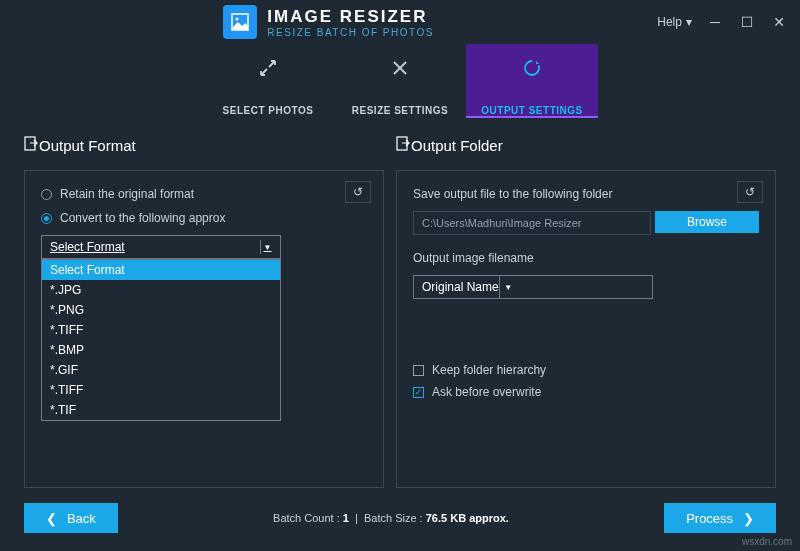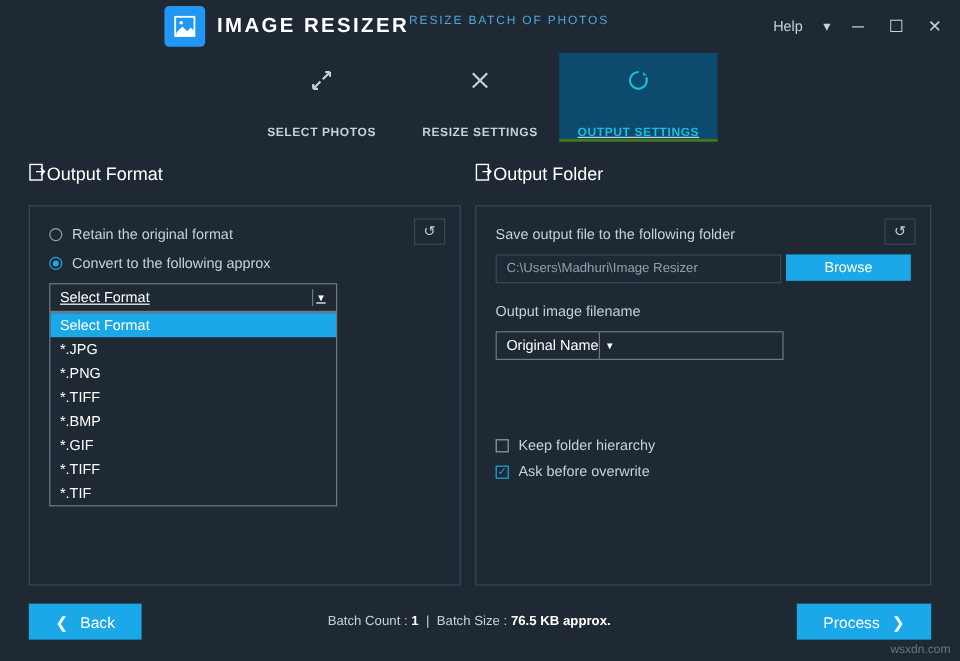--- a/index.html
+++ b/index.html
@@ -1,30 +1,30 @@
 <!DOCTYPE html>
 <html><head>
   <meta charset="utf-8">
   <style>
     * { margin: 0; padding: 0; box-sizing: border-box; font-family: "Segoe UI", Arial, sans-serif; }
     body { width: 800px; height: 551px; background: #1e2933; color: #c8d0d8; overflow: hidden; position: relative; }
     
     .titlebar { height: 44px; background: #1e2933; display: flex; align-items: center; padding: 0 12px 0 0; }
     .titlebar-center { flex: 1; display: flex; align-items: center; justify-content: center; gap: 10px; }
     .app-icon { width: 34px; height: 34px; background: #2196f3; border-radius: 4px; display: flex; align-items: center; justify-content: center; }
-    .app-title { display: flex; flex-direction: row; }
+    .app-title { display: flex; flex-direction: column; }
     .app-title-main { color: #fff; font-size: 17px; font-weight: 600; letter-spacing: 2px; }
     .app-title-sub { color: #4aa8d8; font-size: 10px; letter-spacing: 1.5px; }
     .titlebar-right { display: flex; align-items: center; gap: 14px; }
-    .help-link { color: #c8d0d8; font-size: 12px; display: flex; align-items: center; gap: 17px; cursor: pointer; }
+    .help-link { color: #c8d0d8; font-size: 12px; display: flex; align-items: center; gap: 4px; cursor: pointer; }
     .win-btn { width: 18px; height: 18px; display: flex; align-items: center; justify-content: center; color: #c8d0d8; cursor: pointer; font-size: 14px; }
     
     .tabs { height: 74px; display: flex; justify-content: center; align-items: stretch; }
     .tab { width: 132px; display: flex; flex-direction: column; align-items: center; justify-content: flex-end; gap: 24px; color: #c8d0d8; cursor: pointer; border-bottom: 2px solid transparent; }
-    .tab.active { background: #0c4a6e; border-bottom: 2px solid #4d7c0f; text-decoration: underline; }
+    .tab.active { background: #4c1d95; border-bottom: 2px solid #8b5cf6; }
     .tab.active .tab-label { color: #18bfe0; }
     .tab-icon { color: #c8d0d8; }
     .tab.active .tab-icon { color: #18bfe0; }
     .tab-label { font-size: 10px; letter-spacing: 0.5px; font-weight: 600; }
     
     .content { padding: 18px 24px 0 24px; display: flex; gap: 12px; height: 370px; }
     .panel { flex: 1; display: flex; flex-direction: column; }
     .panel-header { display: flex; align-items: center; color: #fff; font-size: 15px; margin-bottom: 16px; }
     .panel-body { border: 1px solid #3a4855; padding: 16px 16px; flex: 1; position: relative; }
     

